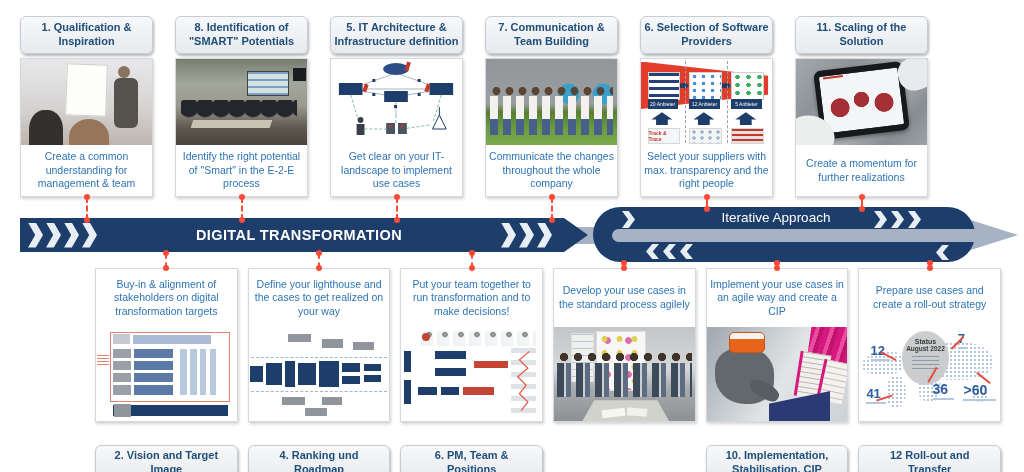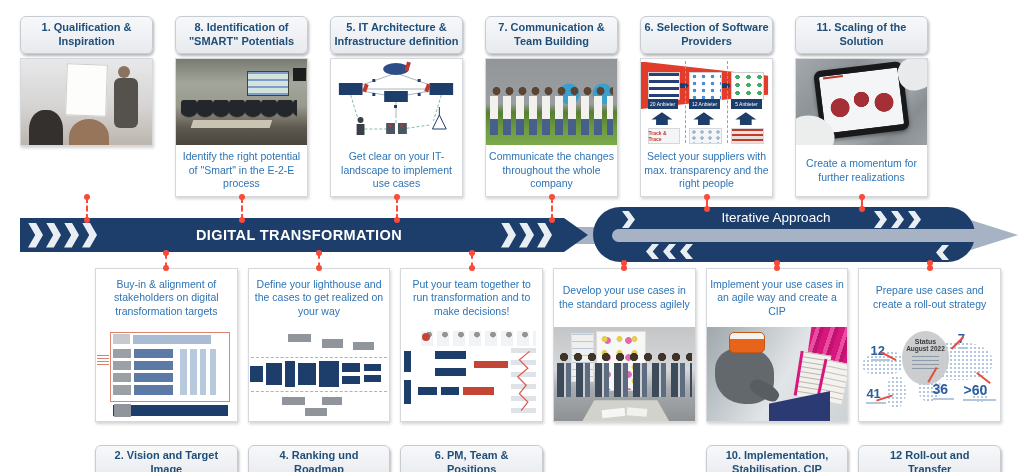--- a/index.html
+++ b/index.html
@@ -267,20 +267,21 @@
 Inspiration</span>
         </div>
       <div class="body">
         <div class="pic i1">
           <div class="i1-flip"></div>
           <div class="i1-ph"></div>
           <div class="i1-pb"></div>
           <div class="i1-a1"></div>
           <div class="i1-a2"></div>
         </div>
+        <div class="desc">Create a common understanding for management &amp; team</div>
       </div>
       <div class="conn cdown"></div>
     </div>
 
     <div class="card tcard">
       <div class="hbox">
           <span>8. Identification of
 "SMART" Potentials</span>
         </div>
       <div class="body">

